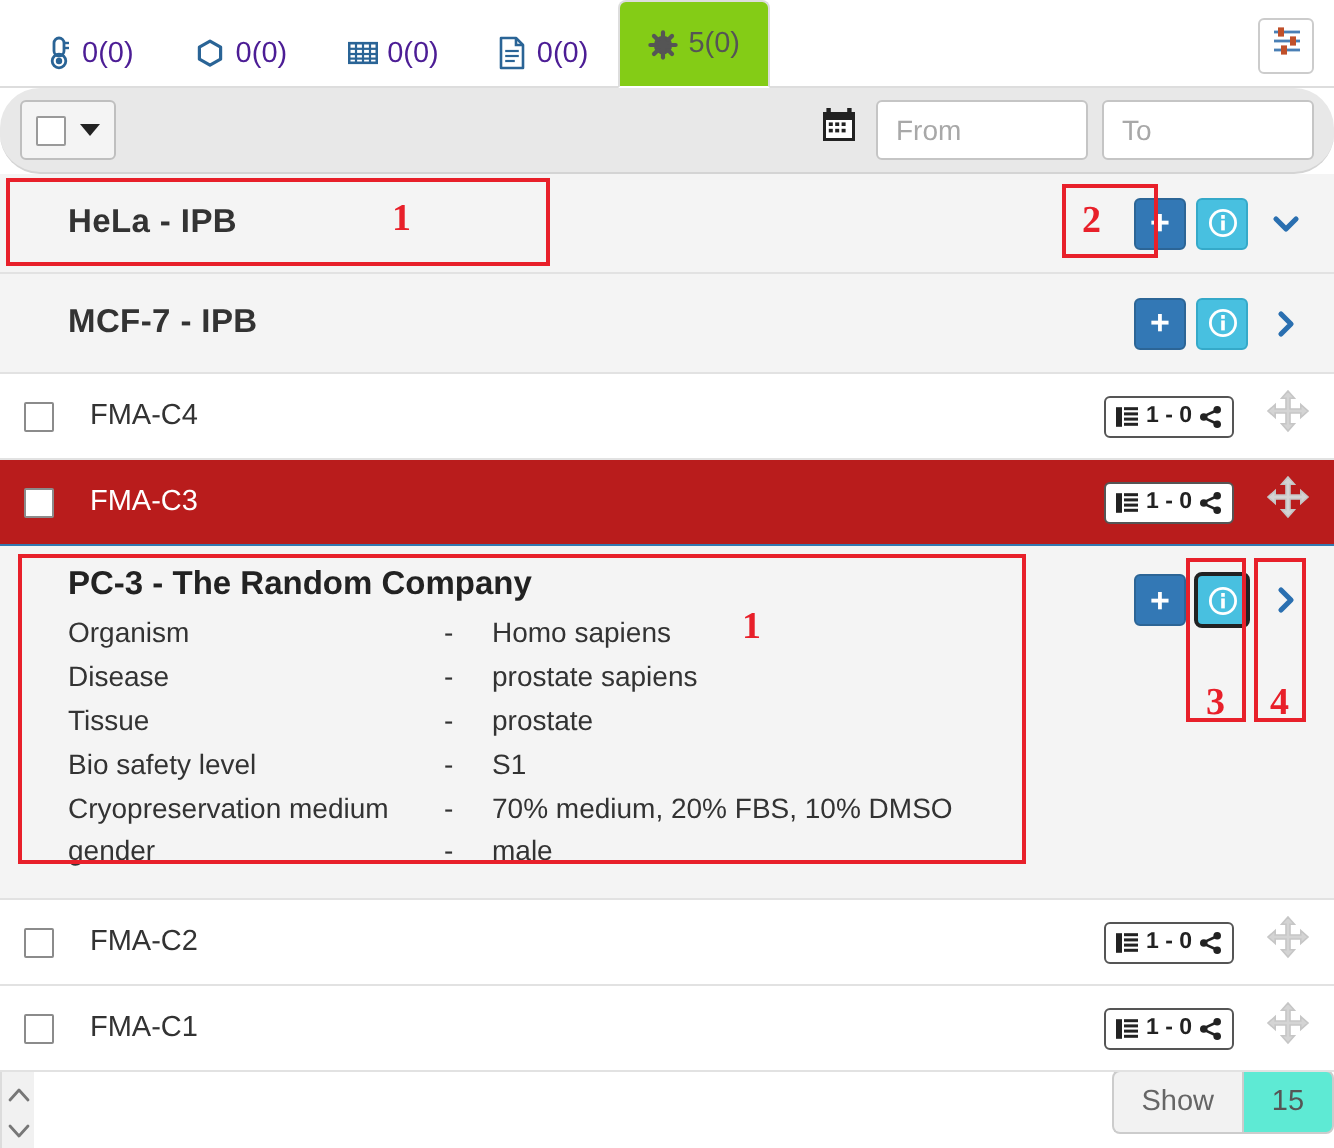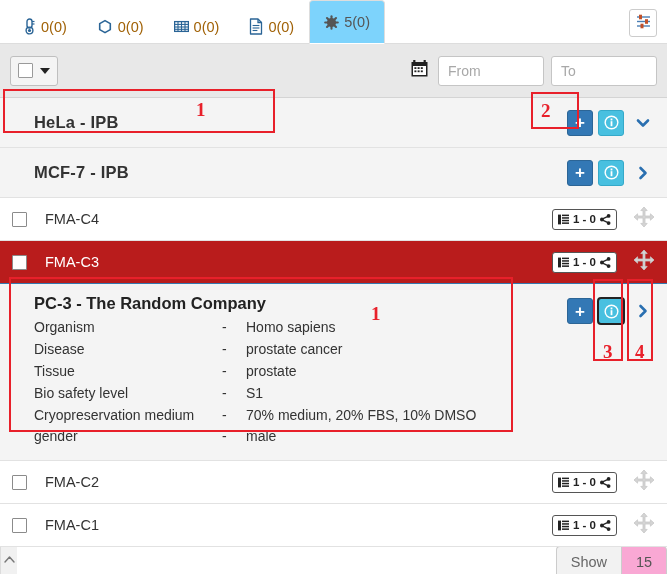--- a/index.html
+++ b/index.html
@@ -26,57 +26,58 @@
     align-items: flex-end;
     padding-left: 8px;
   }
   .tab {
     display: flex;
     align-items: center;
     gap: 5px;
     height: 36px;
     padding: 0 14px;
     font-size: 14.5px;
-    color: #a16207;
+    color: #4c1d95;
     background: transparent;
     border: 1px solid transparent;
     border-bottom: none;
     border-radius: 4px 4px 0 0;
     margin-bottom: -1px;
     cursor: pointer;
     white-space: nowrap;
   }
   .tab.active {
-    background: #7dd3fc;
+    background: #84cc16;
     border-color: #dddddd;
     color: #555555;
     height: 44px;
     border-bottom: 1px solid #ffffff;
   }
   .tab .ticon { display: inline-flex; align-items: center; }
   .tab-count { font-size: 14.5px; }
   .tabbar-spacer { flex: 1; }
   .settings-btn {
     width: 28px; height: 28px;
     border: 1px solid #cccccc;
     border-radius: 3px;
     background: #ffffff;
     display: flex; align-items: center; justify-content: center;
     margin-right: 10px; margin-bottom: 6px;
     cursor: pointer;
   }
 
   
   .toolbar {
-    height: 54px;
+    height: 43px;
     background: #e8e8e8;
     border-bottom: 1px solid #d4d4d4;
     display: flex;
     align-items: center;
     padding: 0 10px;
+    border-radius: 20px;
   }
   .checkdrop {
     display: flex; align-items: center;
     height: 30px;
     border: 1px solid #bfbfbf;
     border-radius: 3px;
     background: #f4f4f4;
     padding: 0 7px;
     gap: 7px;
     cursor: pointer;
@@ -306,21 +307,21 @@
     color: #666666;
     font-size: 14.5px;
     font-family: "Liberation Sans", sans-serif;
     cursor: pointer;
   }
   .show-val {
     height: 32px;
     width: 46px;
     border: 1px solid #cccccc;
     border-radius: 0 4px 4px 0;
-    background: #f9a8d4;
+    background: #5eead4;
     color: #555555;
     font-size: 14.5px;
     text-align: center;
     font-family: "Liberation Sans", sans-serif;
     outline: none;
   }
 </style>
 </head>
 <body>
 
@@ -557,21 +558,21 @@
           <table class="detail-table">
             <tbody>
               <tr>
                 <td class="k">Organism</td>
                 <td class="d">-</td>
                 <td class="v">Homo sapiens</td>
               </tr>
               <tr>
                 <td class="k">Disease</td>
                 <td class="d">-</td>
-                <td class="v">prostate cancer</td>
+                <td class="v">prostate sapiens</td>
               </tr>
               <tr>
                 <td class="k">Tissue</td>
                 <td class="d">-</td>
                 <td class="v">prostate</td>
               </tr>
               <tr>
                 <td class="k">Bio safety level</td>
                 <td class="d">-</td>
                 <td class="v">S1</td>

